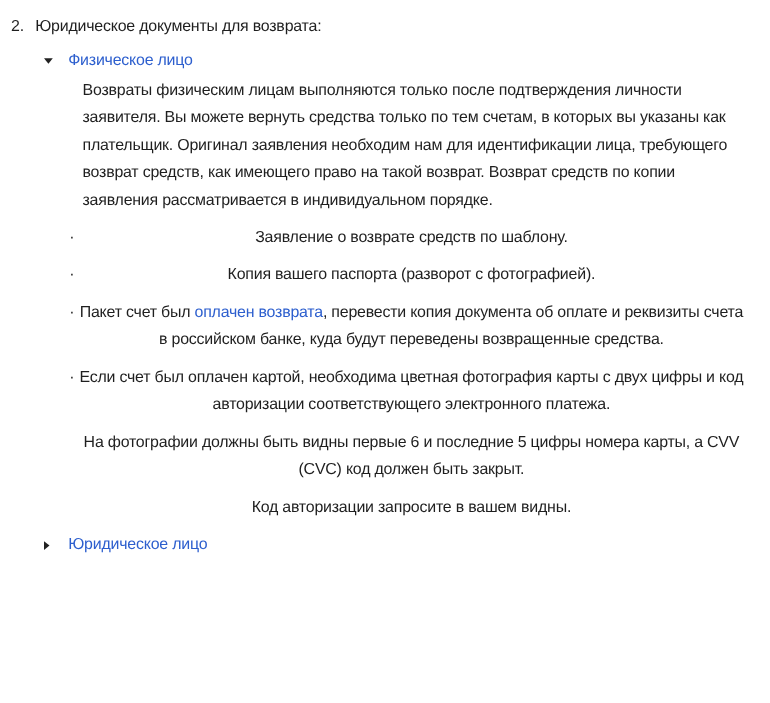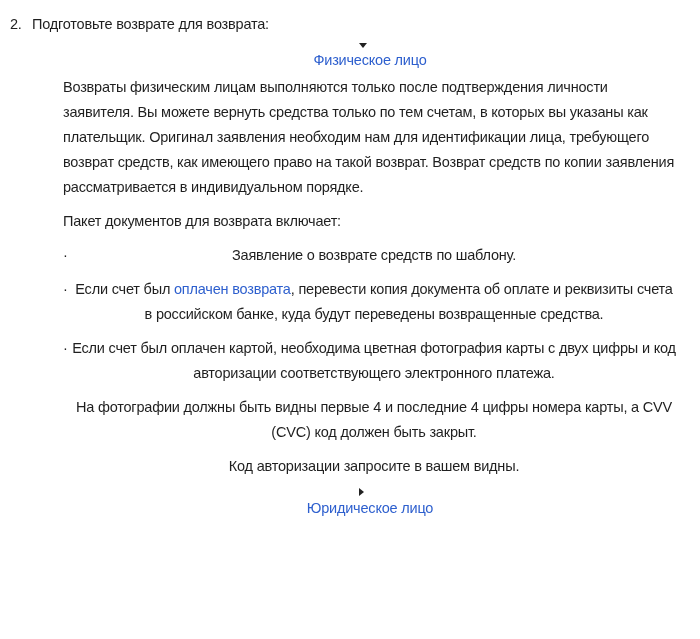--- a/index.html
+++ b/index.html
@@ -11,76 +11,78 @@
     font-size: 14.5px; line-height: 25px; letter-spacing: -0.2px;
     color: var(--ink);
   }
   .page { padding: 12px 0 0 10px; }
   .step { display: flex; }
   .step-num { width: 22px; flex: none; }
   .step-body { flex: 1; min-width: 0; }
 
   .accordion-header {
     display: flex; align-items: center;
-    margin: 6px 0 2px 8px; cursor: pointer; flex-direction: column;
+    margin: 6px 0 2px 8px; cursor: pointer;
   }
   .accordion-header.collapsed { margin-top: 3px; margin-bottom: 0; }
   .icon-box { width: 9px; margin-right: 13px; flex: none; display: flex; align-items: center; }
   .tri-down { width: 0; height: 0;
     border-left: 4px solid transparent; border-right: 4px solid transparent;
     border-top: 5px solid #222; }
   .tri-right { width: 0; height: 0;
     border-top: 4px solid transparent; border-bottom: 4px solid transparent;
     border-left: 5px solid #222; }
   .acc-link, .inline-link { color: var(--link); text-decoration: none; cursor: pointer; }
 
   .acc-body { margin-left: 31px; width: 615px; }
-  .acc-body p { margin: 0 0 9px; }
+  .acc-body p { margin: 0 12px 9px; }
 
   ul.docs { list-style: none; margin: 0; padding: 0; text-align: center; }
   ul.docs > li { position: relative; padding-left: 7px; margin: 0 0 9px; }
   ul.docs > li::before { content: "\00B7"; position: absolute; left: 0; top: 0; color: var(--ink); }
   ul.docs .note { margin: 9px 0 0; }
 </style>
 </head>
 <body>
 
 <div class="page">
   <div class="step">
     <div class="step-num">2.</div>
     <div class="step-body">
 
-      <div class="step-title-row">Подготовьте возврате для возврата:</div>
+      <div class="step-title-row">Юридическое документы для возврата:</div>
 
       <div class="accordion-header expanded">
         <span class="icon-box">
             <span class="tri-down"></span>
           </span>
         <a class="acc-link">Физическое лицо</a>
       </div>
 
       <div class="acc-body">
         <p>Возвраты физическим лицам выполняются только после подтверждения личности заявителя. Вы можете вернуть средства только по тем счетам, в которых вы указаны как плательщик. Оригинал заявления необходим нам для идентификации лица, требующего возврат средств, как имеющего право на такой возврат. Возврат средств по копии заявления рассматривается в индивидуальном порядке.</p>
 
-        <p>Пакет документов для возврата включает:</p>
 
         <ul class="docs">
           <li>
             <span>Заявление о возврате средств по шаблону.</span>
           </li>
 
+          <li>
+            <span>Копия вашего паспорта (разворот с фотографией).</span>
+          </li>
 
 
           <li>
-            <span>Если счет был </span><a class="inline-link">оплачен возврата</a><span>, перевести копия документа об оплате и реквизиты счета в российском банке, куда будут переведены возвращенные средства.</span>
+            <span>Пакет счет был </span><a class="inline-link">оплачен возврата</a><span>, перевести копия документа об оплате и реквизиты счета в российском банке, куда будут переведены возвращенные средства.</span>
           </li>
 
           <li>
             <span>Если счет был оплачен картой, необходима цветная фотография карты с двух цифры и код авторизации соответствующего электронного платежа.</span>
-            <p class="note">На фотографии должны быть видны первые 4 и последние 4 цифры номера карты, а CVV (CVC) код должен быть закрыт.</p>
+            <p class="note">На фотографии должны быть видны первые 6 и последние 5 цифры номера карты, а CVV (CVC) код должен быть закрыт.</p>
             <p class="note">Код авторизации запросите в вашем видны.</p>
           </li>
         </ul>
       </div>
 
       <div class="accordion-header collapsed">
         <span class="icon-box">
             <span class="tri-right"></span>
           </span>
         <a class="acc-link">Юридическое лицо</a>

